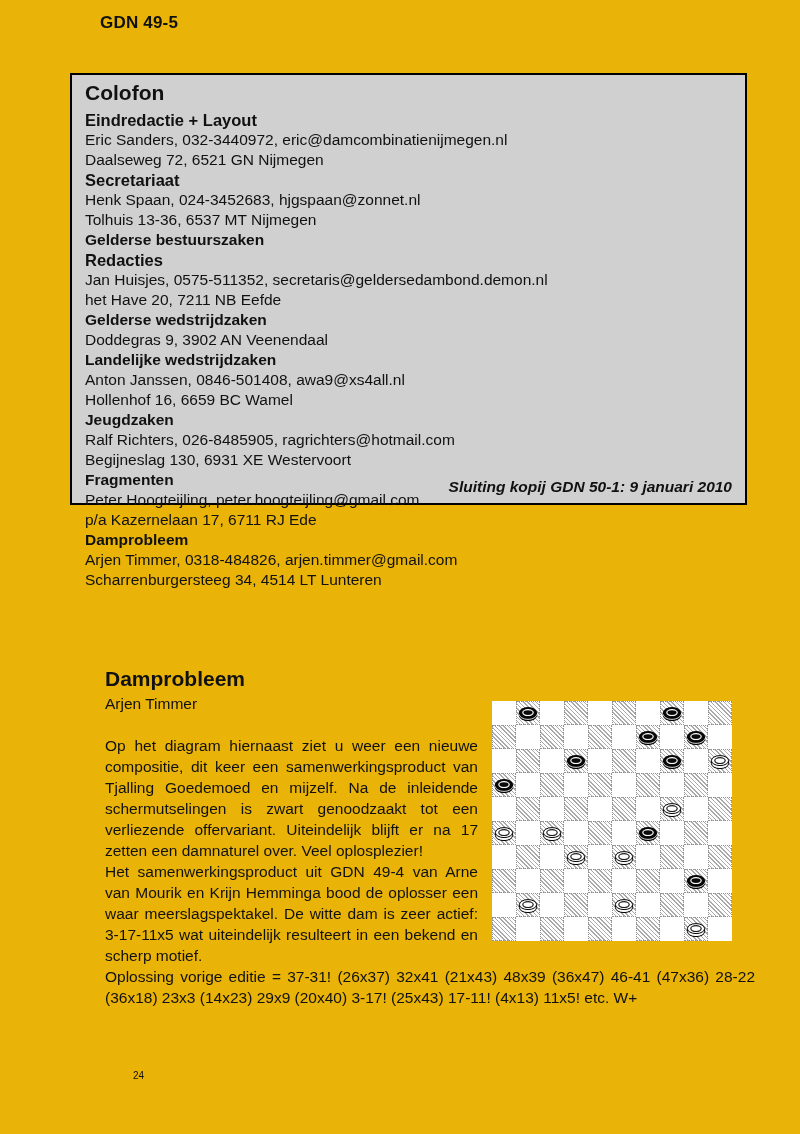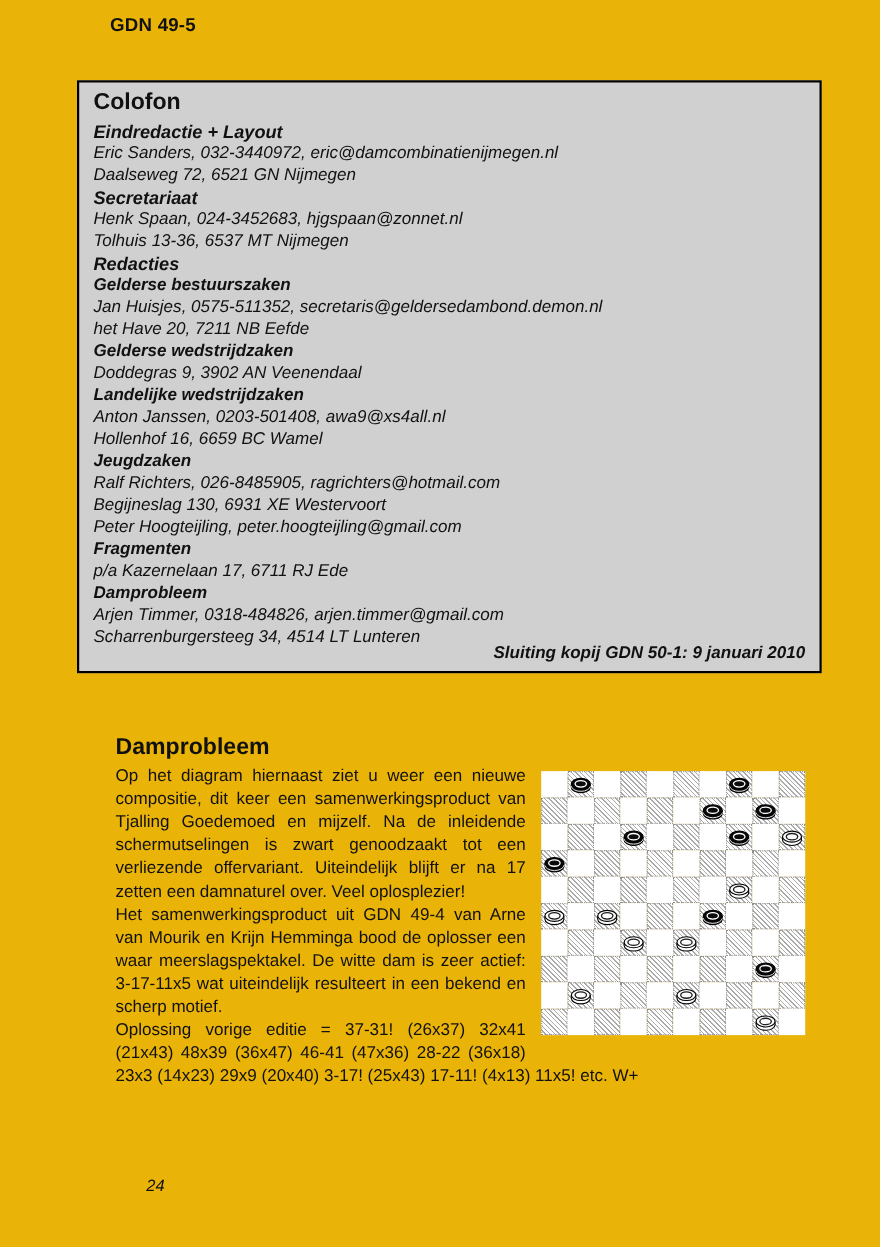--- a/index.html
+++ b/index.html
@@ -3,77 +3,77 @@
 <meta charset="utf-8">
 <style>
   html,body{margin:0;padding:0;background:#fff;}
   .page{
     position:relative;width:800px;height:1134px;background:#eab308;
     font-family:"Liberation Sans","DejaVu Sans",sans-serif;color:#111;overflow:hidden;
   }
   .doc-header{position:absolute;left:100px;top:13px;font-size:17px;font-weight:bold;letter-spacing:.2px;}
   
   .colofon-box{
-    position:absolute;left:70px;top:73px;width:677px;height:539px;box-sizing:border-box;
+    position:absolute;left:70px;top:73px;width:677px;height:432px;box-sizing:border-box;
     border:2px solid #000;background:#d0d0d0;padding:5px 14px 0 13px;
   }
   .colofon-title{font-size:21px;font-weight:bold;line-height:26px;margin:0 0 4px 0;}
-  .colofon-line{font-size:15.5px;line-height:20px;white-space:nowrap;font-style:italic;}
+  .colofon-line{font-size:15.5px;line-height:20px;white-space:nowrap;}
   .colofon-line.h3{font-weight:bold;font-size:16.5px;}
   .colofon-line.bold{font-weight:bold;}
   .colofon-closing{
     position:absolute;right:13px;bottom:7px;font-size:15.5px;font-weight:bold;font-style:italic;
   }
   
   .article{position:absolute;left:105px;top:666px;width:650px;}
   .article-title{font-size:21px;font-weight:bold;line-height:25px;margin:0 0 4px 0;}
   .byline{font-size:15.5px;line-height:17px;margin:0 0 23px 0;}
   .article p{font-size:15.5px;line-height:21px;text-align:justify;margin:0;}
   .article p.italic{}
   
   .board-float{float:right;width:240px;height:240px;margin:6px 23px 12px 14px;}
   .board{display:grid;grid-template-columns:repeat(10,24px);grid-auto-rows:24px;width:240px;height:240px;}
   .sq{width:24px;height:24px;position:relative;background:#fff;}
   .sq.dark{
     background-image:repeating-linear-gradient(45deg,#ababab 0,#ababab 1px,#fdfdfd 1px,#fdfdfd 3px);
     outline:1px dotted #8f8f8f;outline-offset:-1px;
   }
   .sq svg{position:absolute;left:0;top:0;display:block;}
-  .page-number{position:absolute;left:133px;top:1070px;font-size:15px;font-style:italic;}
+  .page-number{position:absolute;left:133px;top:1070px;font-size:10px;}
 </style>
 </head>
 <body>
 
 <div class="page">
 
   <div class="doc-header">GDN 49-5</div>
 
   <div class="colofon-box">
     <div class="colofon-title">Colofon</div>
     <div id="colofon-lines">
         <div class="colofon-line h3">Eindredactie + Layout</div>
         <div class="colofon-line">Eric Sanders, 032-3440972, eric@damcombinatienijmegen.nl</div>
         <div class="colofon-line">Daalseweg 72, 6521 GN Nijmegen</div>
         <div class="colofon-line h3">Secretariaat</div>
         <div class="colofon-line">Henk Spaan, 024-3452683, hjgspaan@zonnet.nl</div>
         <div class="colofon-line">Tolhuis 13-36, 6537 MT Nijmegen</div>
+        <div class="colofon-line bold">Gelderse bestuurszaken</div>
         <div class="colofon-line h3">Redacties</div>
-        <div class="colofon-line bold">Gelderse bestuurszaken</div>
         <div class="colofon-line">Jan Huisjes, 0575-511352, secretaris@geldersedambond.demon.nl</div>
         <div class="colofon-line">het Have 20, 7211 NB Eefde</div>
         <div class="colofon-line bold">Gelderse wedstrijdzaken</div>
         <div class="colofon-line">Doddegras 9, 3902 AN Veenendaal</div>
         <div class="colofon-line bold">Landelijke wedstrijdzaken</div>
-        <div class="colofon-line">Anton Janssen, 0203-501408, awa9@xs4all.nl</div>
+        <div class="colofon-line">Anton Janssen, 0846-501408, awa9@xs4all.nl</div>
         <div class="colofon-line">Hollenhof 16, 6659 BC Wamel</div>
         <div class="colofon-line bold">Jeugdzaken</div>
         <div class="colofon-line">Ralf Richters, 026-8485905, ragrichters@hotmail.com</div>
         <div class="colofon-line">Begijneslag 130, 6931 XE Westervoort</div>
+        <div class="colofon-line bold">Fragmenten</div>
         <div class="colofon-line">Peter Hoogteijling, peter.hoogteijling@gmail.com</div>
-        <div class="colofon-line bold">Fragmenten</div>
         <div class="colofon-line">p/a Kazernelaan 17, 6711 RJ Ede</div>
         <div class="colofon-line bold">Damprobleem</div>
         <div class="colofon-line">Arjen Timmer, 0318-484826, arjen.timmer@gmail.com</div>
         <div class="colofon-line">Scharrenburgersteeg 34, 4514 LT Lunteren</div>
       </div>
     <div class="colofon-closing">Sluiting kopij GDN 50-1: 9 januari 2010</div>
   </div>
 
   <div class="article">
     <h2 class="article-title">Damprobleem</h2>
@@ -291,20 +291,21 @@
           <div class="sq dark">
             <svg width="24" height="24" viewBox="0 0 24 24">
               <path d="M3.4,11.6 L3.4,14.6 A8.6,5 0 0 0 20.6,14.6 L20.6,11.6" fill="#fcfcfc" stroke="#000" stroke-width="1"></path>
               <ellipse cx="12" cy="11.6" rx="8.6" ry="5" fill="#fcfcfc" stroke="#000" stroke-width="1"></ellipse>
               <ellipse cx="12" cy="11.6" rx="5.2" ry="2.9" fill="none" stroke="#1c1c1c" stroke-width="1.2"></ellipse>
             </svg>
           </div>
           <div class="sq"></div>
         </div>
     </div>
+    <div class="byline">Arjen Timmer</div>
     <div id="article-paragraphs">
         <p>Op het diagram hiernaast ziet u weer een nieuwe compositie, dit keer een samenwerkingsproduct van Tjalling Goedemoed en mijzelf. Na de inleidende schermutselingen is zwart genoodzaakt tot een verliezende offervariant. Uiteindelijk blijft er na 17 zetten een damnaturel over. Veel oplosplezier!</p>
         <p>Het samenwerkingsproduct uit GDN 49-4 van Arne van Mourik en Krijn Hemminga bood de oplosser een waar meerslagspektakel. De witte dam is zeer actief: 3-17-11x5 wat uiteindelijk resulteert in een bekend en scherp motief.</p>
         <p class="italic">Oplossing vorige editie = 37-31! (26x37) 32x41 (21x43) 48x39 (36x47) 46-41 (47x36) 28-22 (36x18) 23x3 (14x23) 29x9 (20x40) 3-17! (25x43) 17-11! (4x13) 11x5! etc. W+</p>
       </div>
   </div>
 
   <div class="page-number">24</div>
 
 </div>

